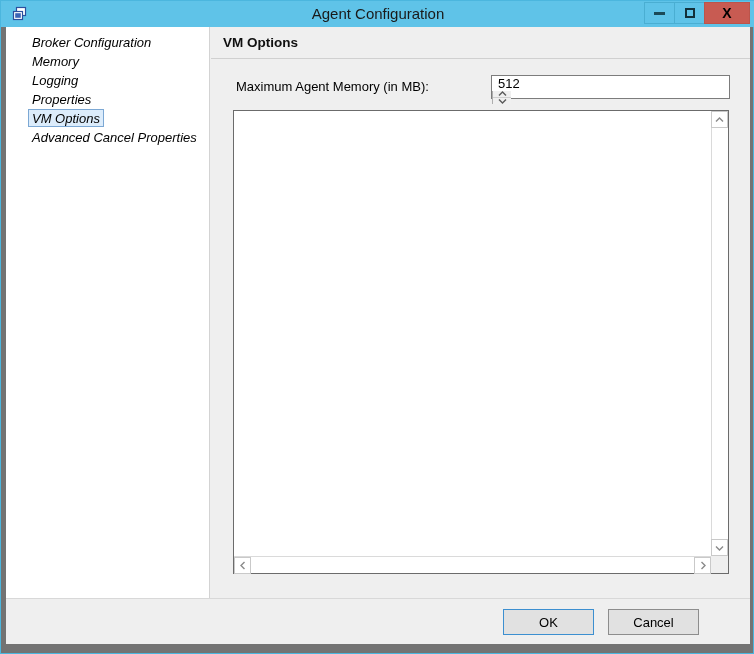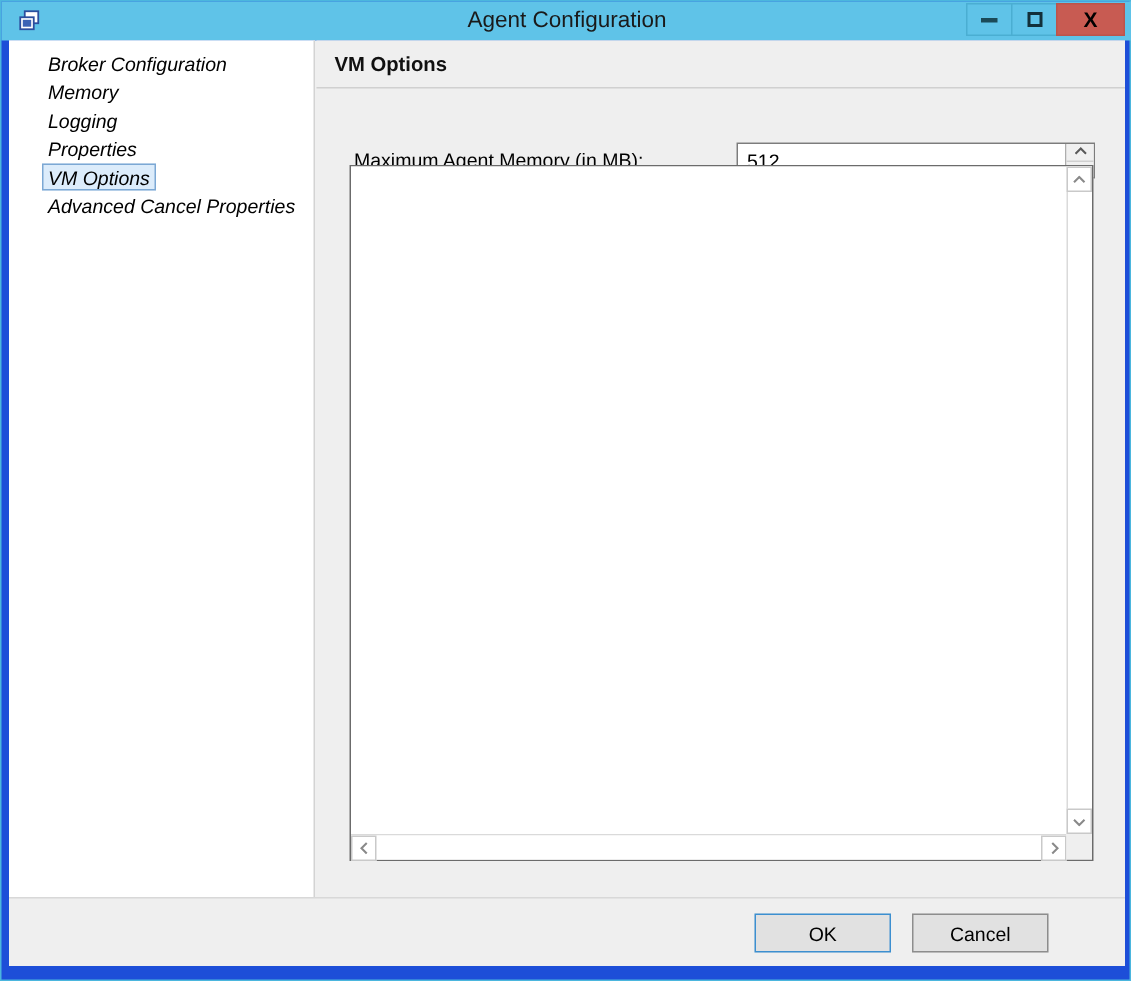--- a/index.html
+++ b/index.html
@@ -15,21 +15,21 @@
     color: #000000;
     overflow: hidden;
   }
 
   
   .window {
     position: absolute;
     left: 0; top: 0;
     width: 754px;
     height: 654px;
-    background: #1d4ed8;
+    background: #737373;
     box-sizing: border-box;
     border: 1px solid #4bb6de;
   }
 
   
   .titlebar {
     position: absolute;
     left: 0; top: 0;
     width: 754px;
     height: 26px;
@@ -154,37 +154,37 @@
     font-size: 13.5px;
     font-weight: bold;
     color: #101010;
   }
 
   .field-row {
     position: absolute;
     left: 0; top: 48px;
     width: 539px;
     height: 24px;
-    margin-top: 20px;
   }
   .field-label {
     position: absolute;
     left: 25px; top: 4px;
     font-size: 13px;
     color: #000000;
   }
   .spinner {
     position: absolute;
     left: 280px; top: 0;
     width: 239px;
     height: 24px;
     background: #ffffff;
     border: 1px solid #7c7c7c;
     box-sizing: border-box;
     display: flex;
+    flex-direction: column;
   }
   .spinner input {
     flex: 1;
     border: none;
     outline: none;
     font-family: "Liberation Sans", sans-serif;
     font-size: 13px;
     color: #000000;
     padding: 0 0 0 6px;
     background: transparent;

